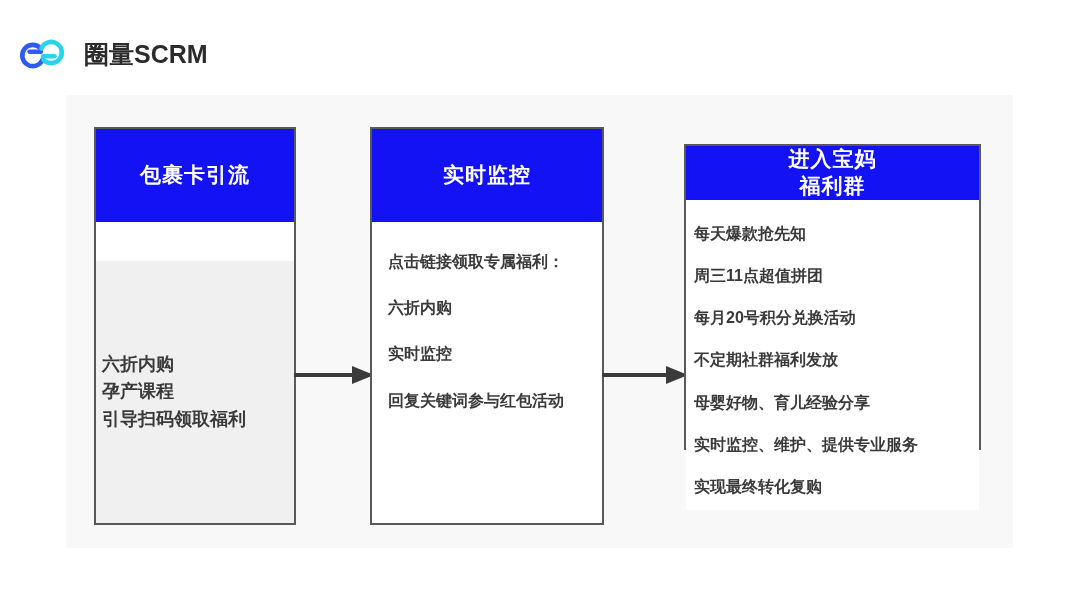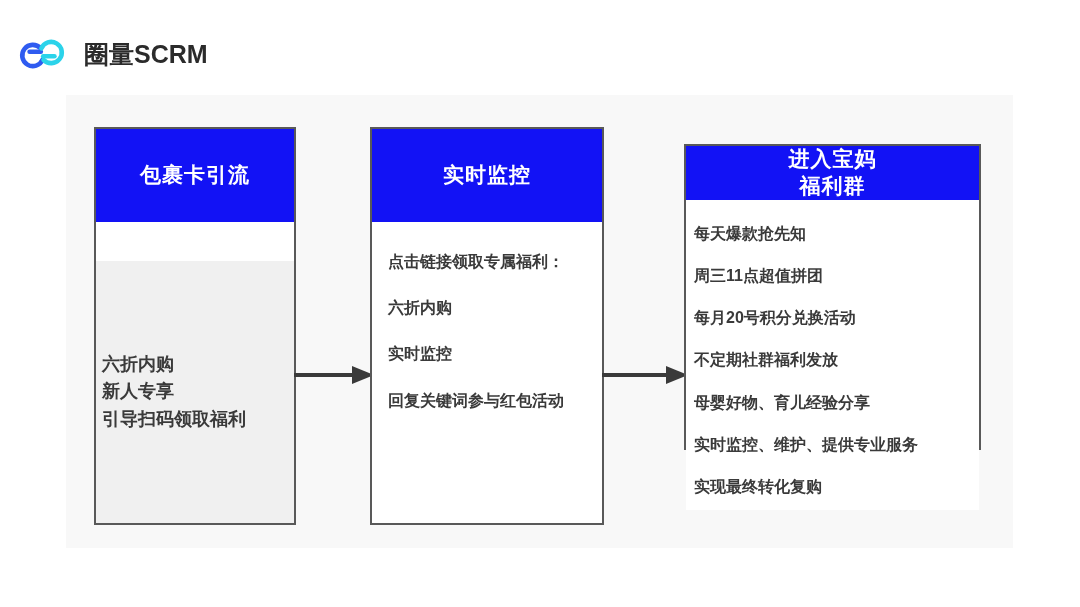--- a/index.html
+++ b/index.html
@@ -187,21 +187,21 @@
 </div>
 
 <div id="diagram-panel">
 
   <div class="flow-box" id="flow-box-1">
     <div class="flow-box-header">
       <span>包裹卡引流</span>
     </div>
     <div class="flow-box-body">
       <div class="body-line">六折内购</div>
-      <div class="body-line">新人专享</div>
+      <div class="body-line">孕产课程</div>
       <div class="body-line">引导扫码领取福利</div>
     </div>
   </div>
 
   <div class="flow-arrow" id="flow-arrow-1">
     <svg width="80" height="22" viewBox="0 0 80 22" xmlns="http://www.w3.org/2000/svg">
       <line x1="0" y1="11" x2="62" y2="11" stroke="#3a3a3a" stroke-width="4"></line>
       <polygon points="58,2 80,11 58,20" fill="#3a3a3a"></polygon>
     </svg>
   </div>

